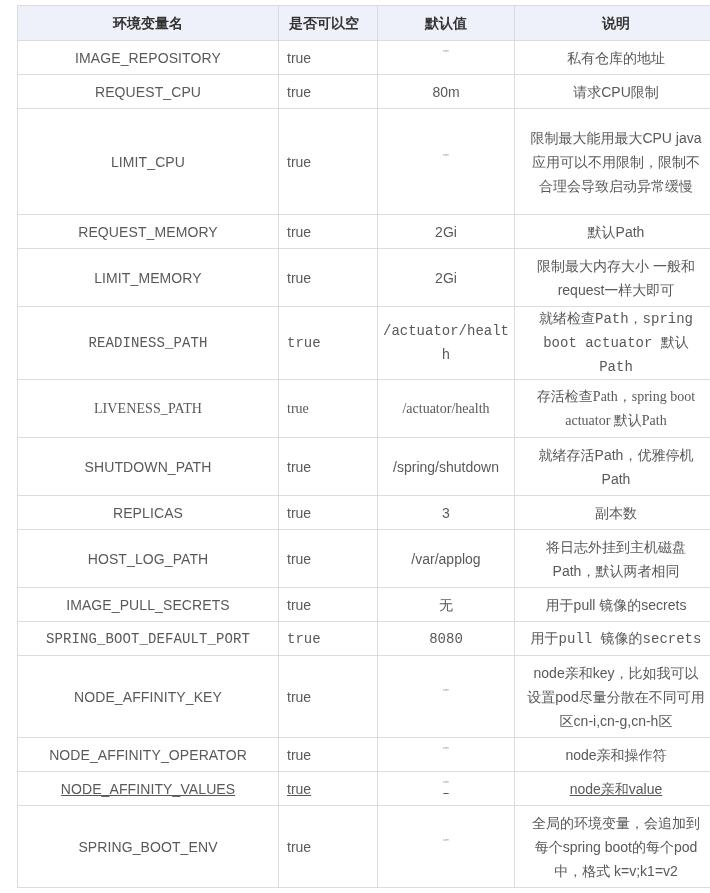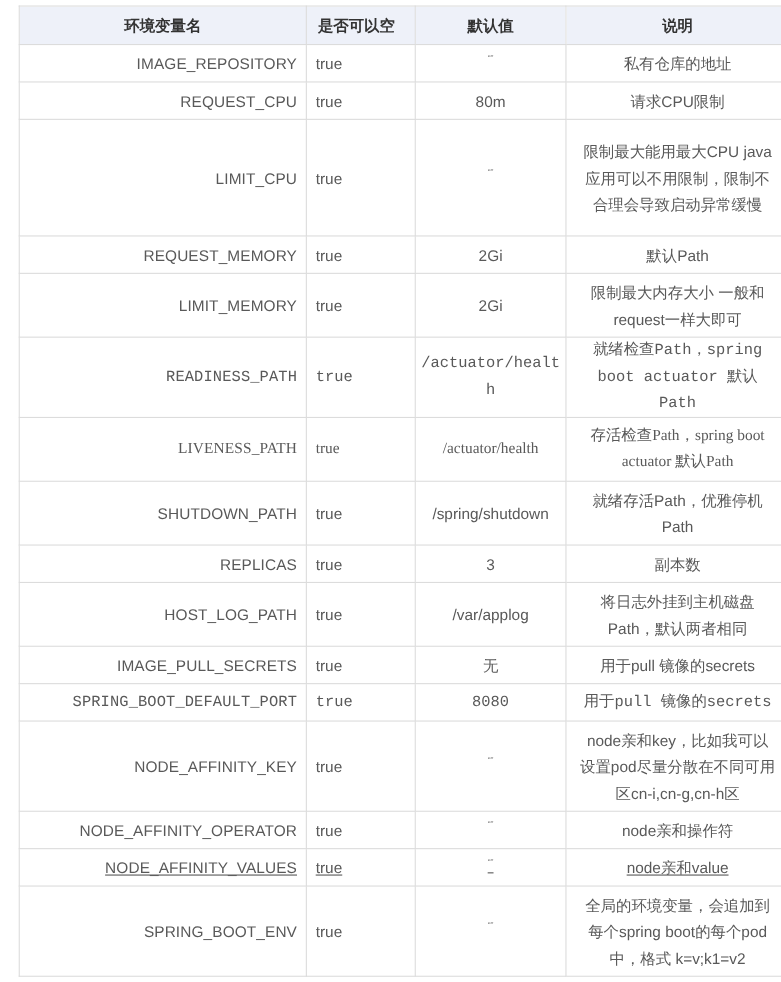--- a/index.html
+++ b/index.html
@@ -45,21 +45,20 @@
     text-align: left;
     padding-left: 10px;
     padding-right: 2px;
   }
   table.env-table td.col-nullable {
     text-align: left;
   }
   table.env-table td.col-name {
     font-size: 14px;
     letter-spacing: 0.1px;
-    text-align: right;
   }
   table.env-table td.col-default {
     padding: 0 4px;
   }
   table.env-table td.col-desc {
     padding: 0 12px;
   }
   .empty-quote {
     font-size: 8px;
     color: #8a8a8a;

